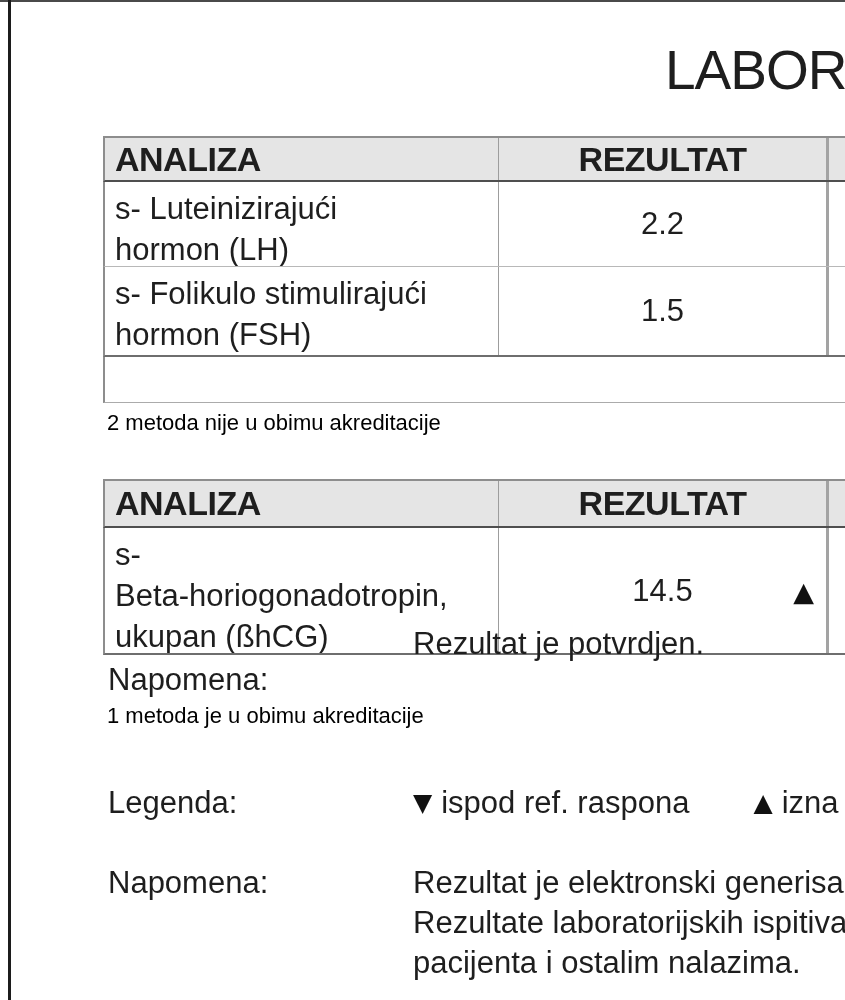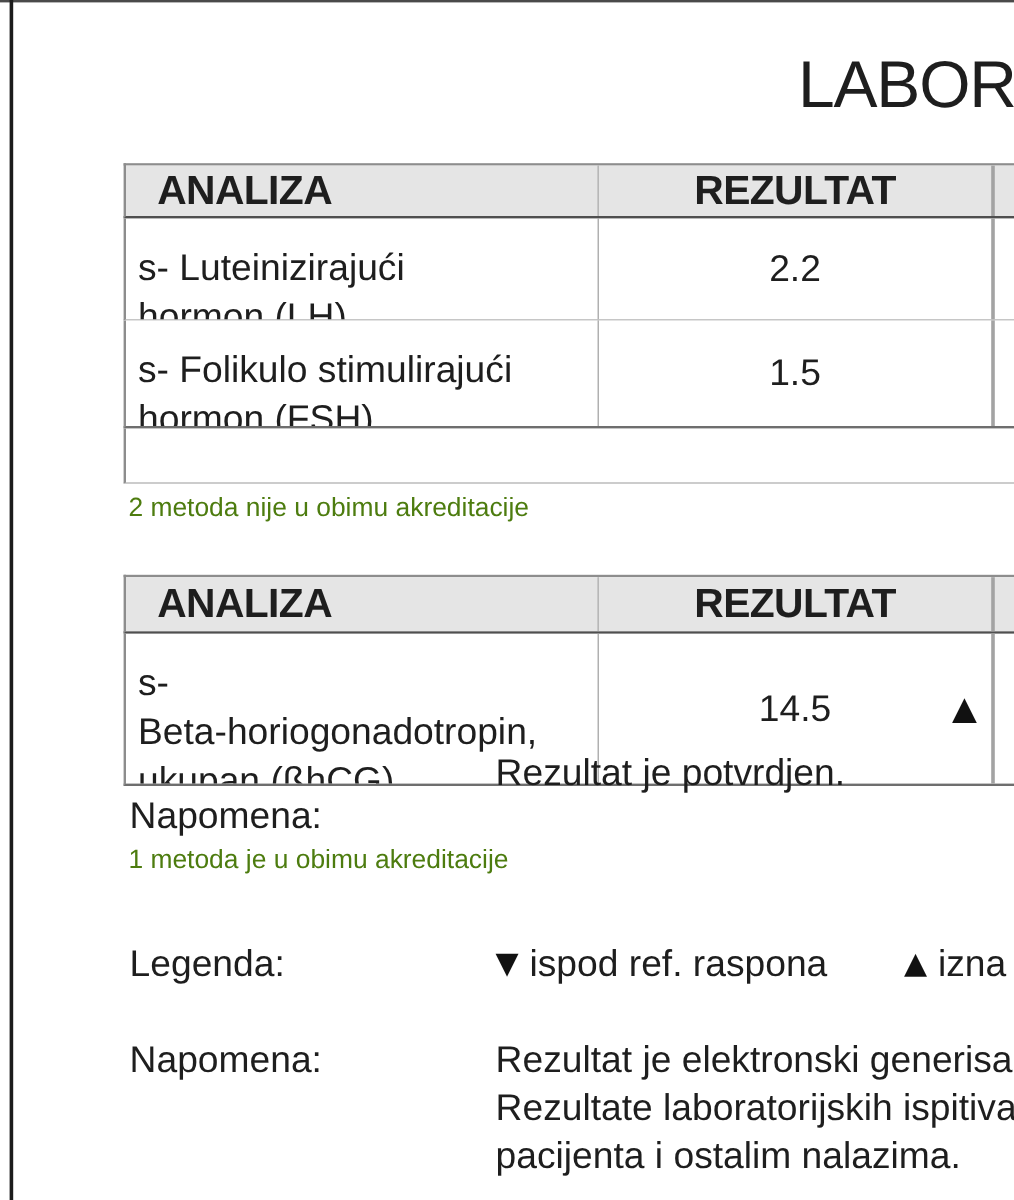--- a/index.html
+++ b/index.html
@@ -25,40 +25,40 @@
   .cell{box-sizing:border-box;overflow:hidden;}
   .c1{width:394px;border-right:1px solid #9d9d9d;}
   .c2{width:330px;border-right:3px solid #a3a3a3;position:relative;}
   .c3{flex:1;}
   .head{border-top:2px solid #8d8d8d;border-bottom:2px solid #4f4f4f;}
   .head-cell{
     background:#e5e5e5;
     font-weight:bold;font-size:34px;letter-spacing:-0.5px;
     display:flex;align-items:center;
   }
-  .head-cell.c1{padding-left:26px;}
+  .head-cell.c1{padding-left:10px;}
   .head-cell.c2{justify-content:center;}
   .analyte{
     font-size:31px;line-height:41px;
-    padding:20px 10px 0 10px;
+    padding:6px 10px 0 10px;
     white-space:pre-line;
   }
   .result{font-size:31px;display:flex;align-items:center;justify-content:center;}
   .result.bold{font-weight:normal;}
   .flag{
     position:absolute;right:12px;top:50%;transform:translateY(-50%);
     font-family:"DejaVu Sans",sans-serif;font-size:27px;color:#111;
   }
   .divider-light{border-bottom:1px solid #b8b8b8;}
   .divider-dark{border-bottom:2px solid #6e6e6e;}
   .empty-strip{height:46px;border-bottom:1px solid #ababab;}
 
   .footnote{
     position:absolute;left:107px;
-    font-size:22px;line-height:26px;color:#4d7c0f;
+    font-size:22px;line-height:26px;color:#000000;
     white-space:nowrap;
   }
   .label-col{
     position:absolute;left:108px;
     font-size:31px;line-height:40px;white-space:nowrap;text-align:right;
   }
   .value-col{
     position:absolute;left:413px;
     font-size:31px;line-height:40px;white-space:nowrap;
   }

